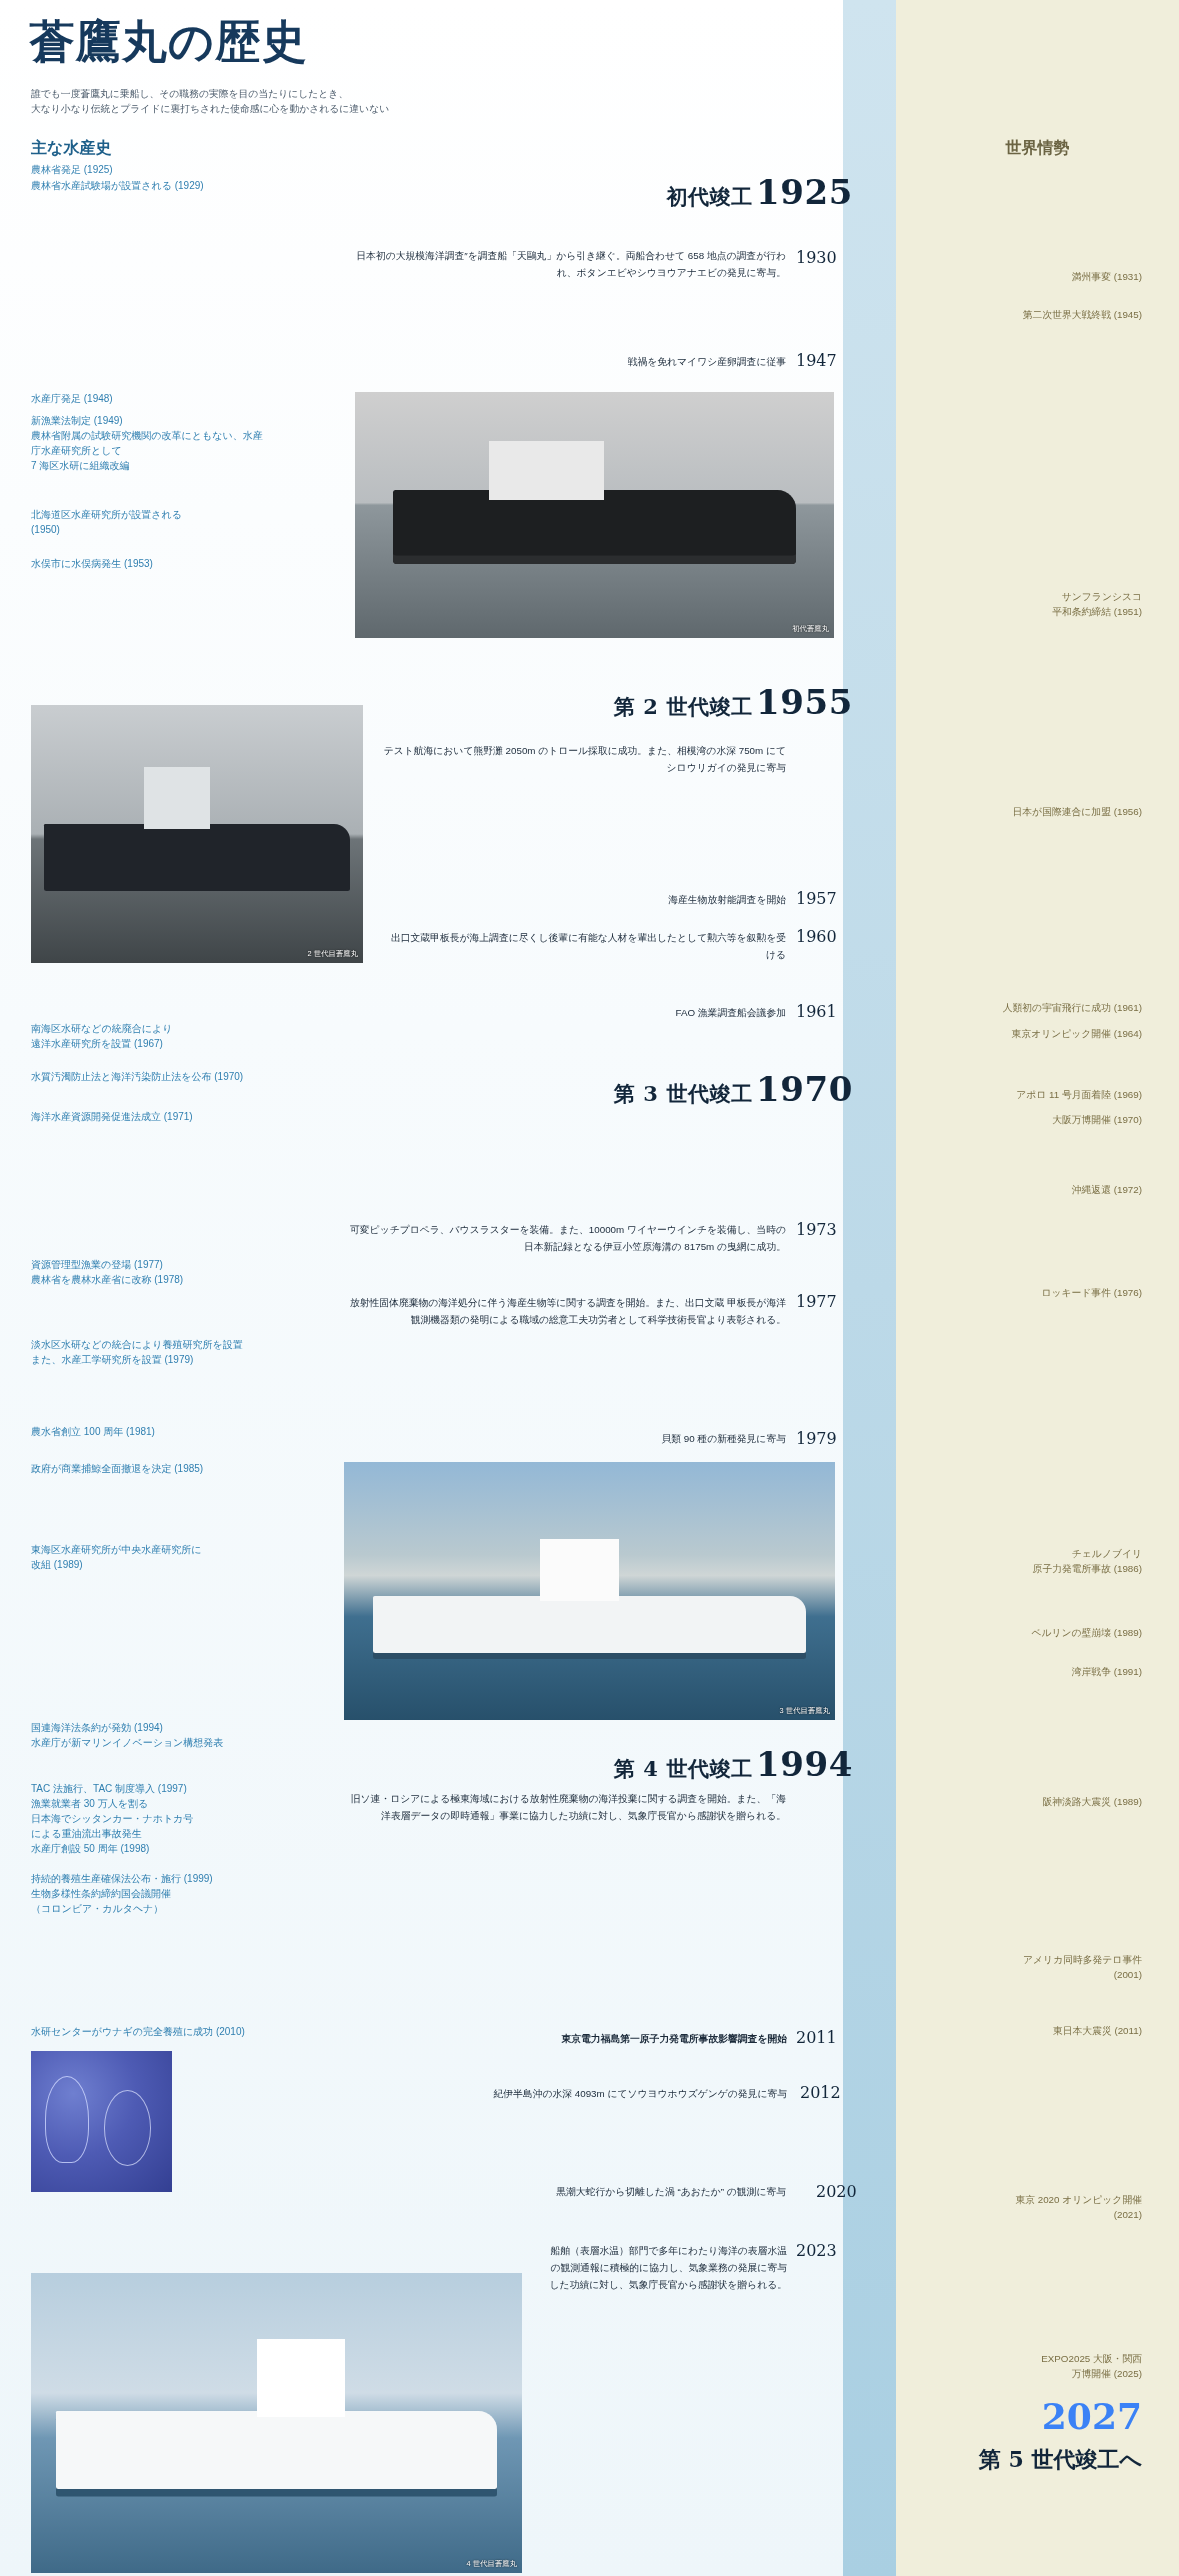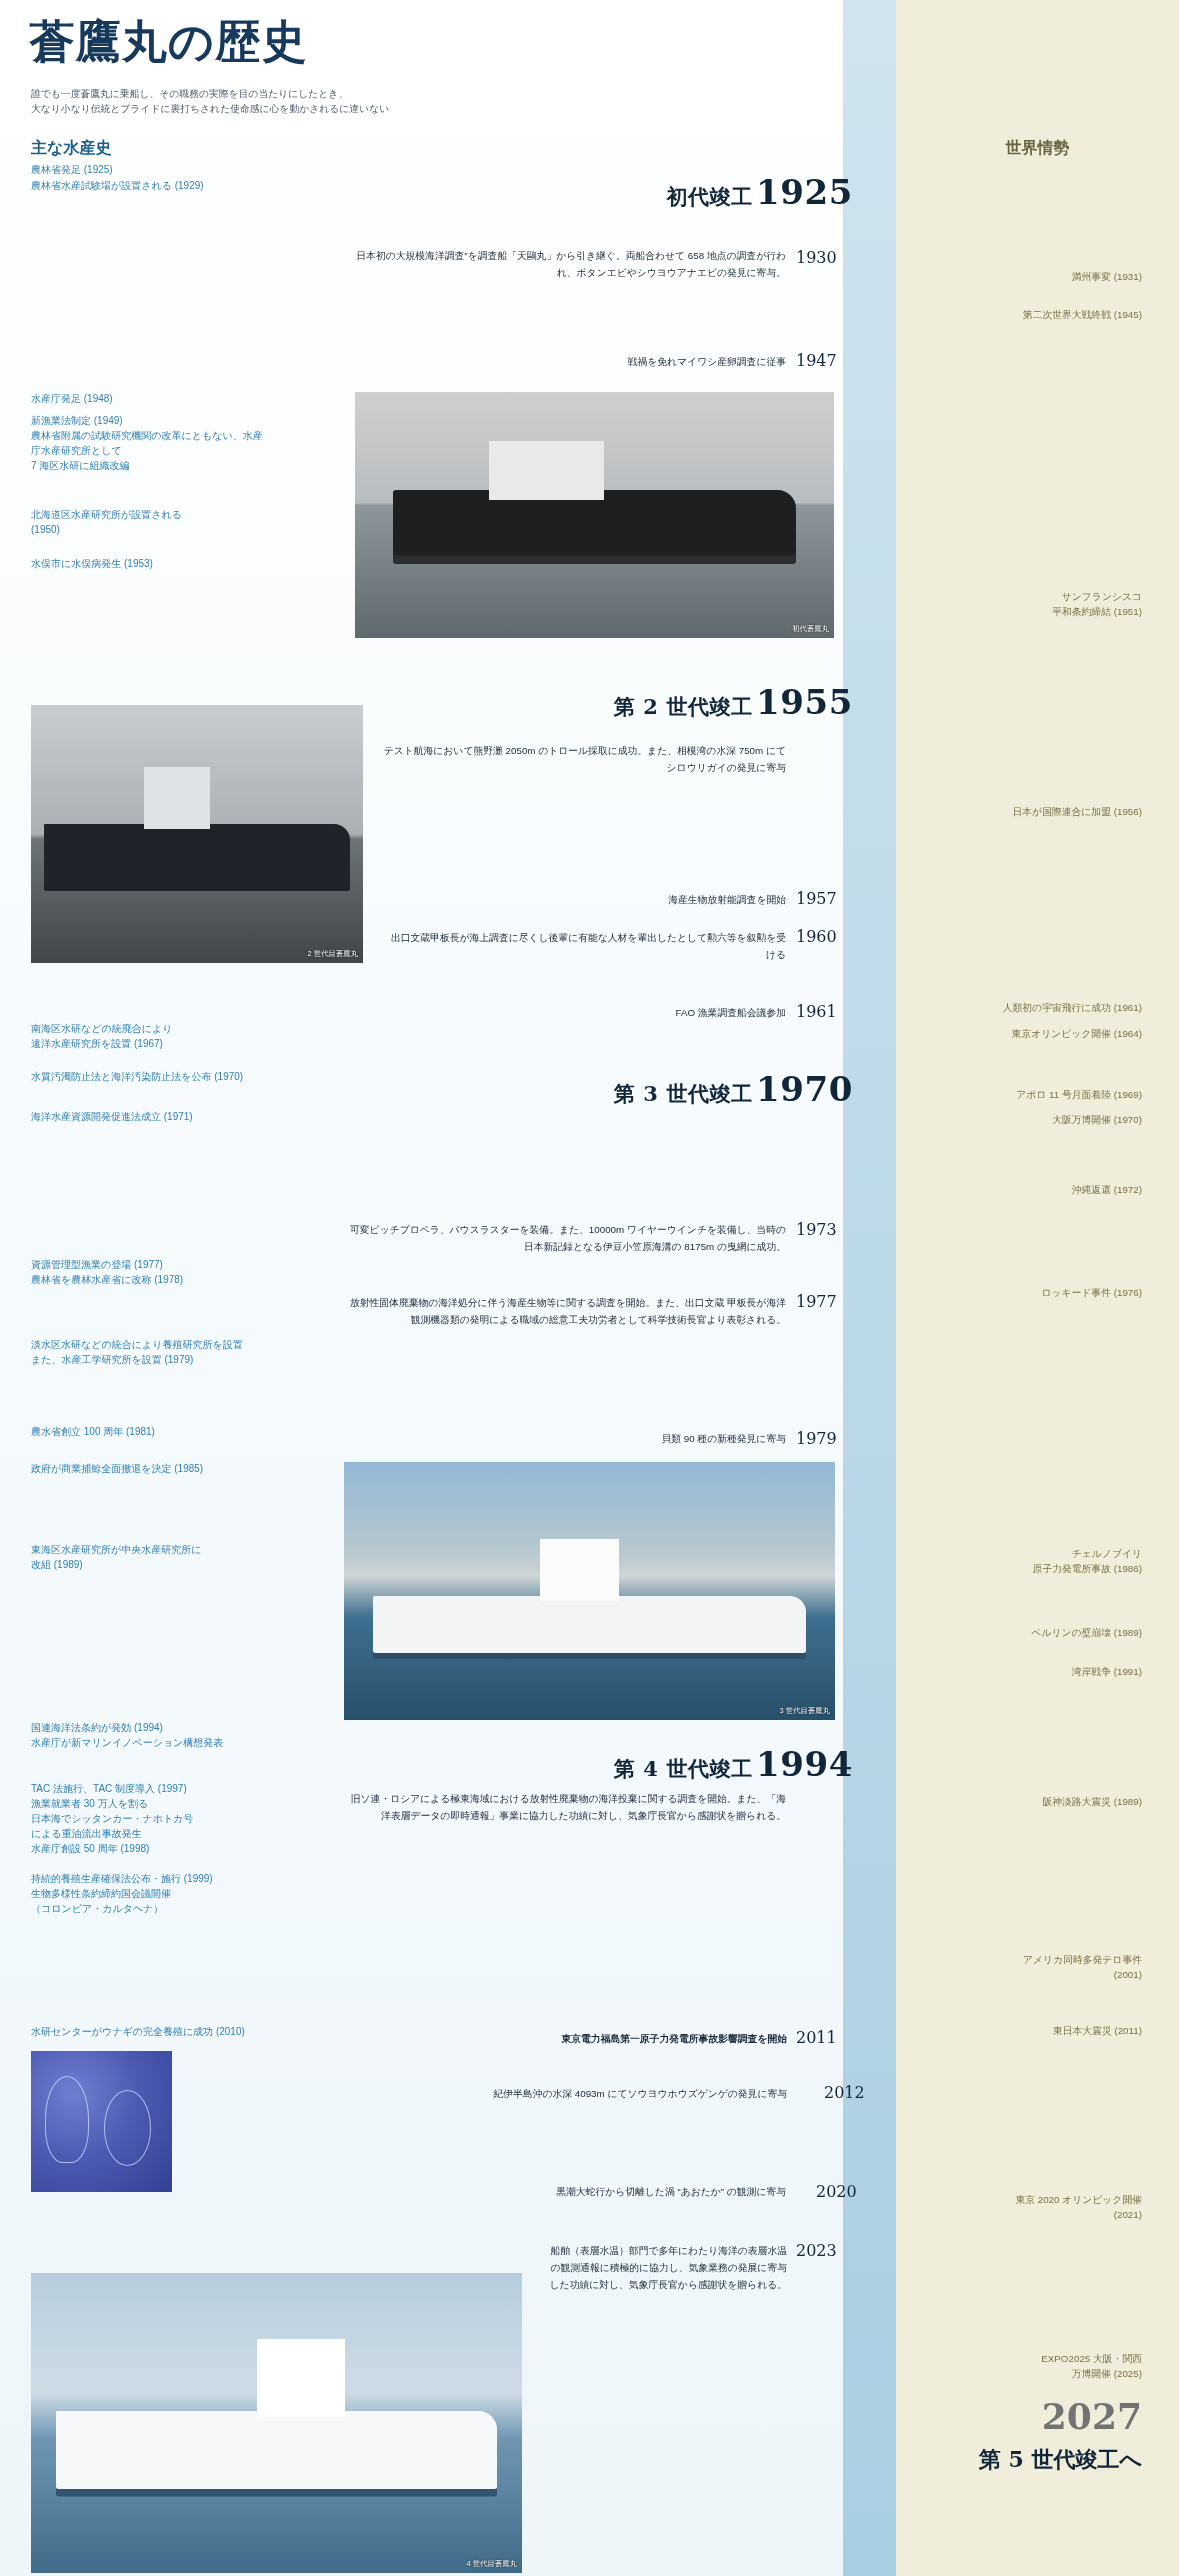--- a/index.html
+++ b/index.html
@@ -117,21 +117,21 @@
   .ph5:before{
     content:"";position:absolute;left:5%;top:46%;width:90%;height:26%;
     background:#f6f8f9;border-radius:1.2px 18.4px 2.5px 2.5px;
     box-shadow:0 7.4px 0 0 #2f5570;
   }
   .ph5:after{
     content:"";position:absolute;left:46%;top:22%;width:18%;height:26%;
     background:#ffffff;
   }
   .footer-year{
-    position:absolute;right:37px;font-size:36px;font-weight:bold;color:#737373;
+    position:absolute;right:37px;font-size:36px;font-weight:bold;color:#3b82f6;
     font-family:"DejaVu Serif","Liberation Serif",serif;text-align:right;
   }
   .footer-label{
     position:absolute;right:37px;font-size:22px;font-weight:bold;color:#12263a;
     font-family:"DejaVu Serif","Liberation Serif",serif;text-align:right;
   }
 </style>
 </head>
 <body>
 
@@ -188,21 +188,21 @@
   <div class="desc" style="left:344px;width:442px;top:1295px;">放射性固体廃棄物の海洋処分に伴う海産生物等に関する調査を開始。また、出口文蔵 甲板長が海洋観測機器類の発明による職域の総意工夫功労者として科学技術長官より表彰される。</div>
 
   <div class="yr" style="left:796px;top:1429px;">1979</div>
   <div class="desc" style="left:381px;width:405px;top:1431px;">貝類 90 種の新種発見に寄与</div>
 
   <div class="desc" style="left:344px;width:442px;top:1791px;">旧ソ連・ロシアによる極東海域における放射性廃棄物の海洋投棄に関する調査を開始。また、「海洋表層データの即時通報」事業に協力した功績に対し、気象庁長官から感謝状を贈られる。</div>
 
   <div class="yr" style="left:796px;top:2028px;">2011</div>
   <div class="desc" style="left:369px;width:418px;top:2031px;font-weight:bold;">東京電力福島第一原子力発電所事故影響調査を開始</div>
 
-  <div class="yr" style="left:824px;top:2083px;">2012</div>
+  <div class="yr" style="left:800px;top:2083px;">2012</div>
   <div class="desc" style="left:369px;width:418px;top:2086px;">紀伊半島沖の水深 4093m にてソウヨウホウズゲンゲの発見に寄与</div>
 
   <div class="yr" style="left:796px;top:2182px;margin-left:20px;">2020</div>
   <div class="desc" style="left:356px;width:430px;top:2184px;">黒潮大蛇行から切離した渦 “あおたか” の観測に寄与</div>
 
   <div class="yr" style="left:796px;top:2241px;">2023</div>
   <div class="desc" style="left:541px;width:246px;top:2243px;">船舶（表層水温）部門で多年にわたり海洋の表層水温の観測通報に積極的に協力し、気象業務の発展に寄与した功績に対し、気象庁長官から感謝状を贈られる。</div>
 
   <div class="ship ph1" style="left:355px;top:392px;width:479px;height:246px;">
     <span class="cap">初代蒼鷹丸</span>

